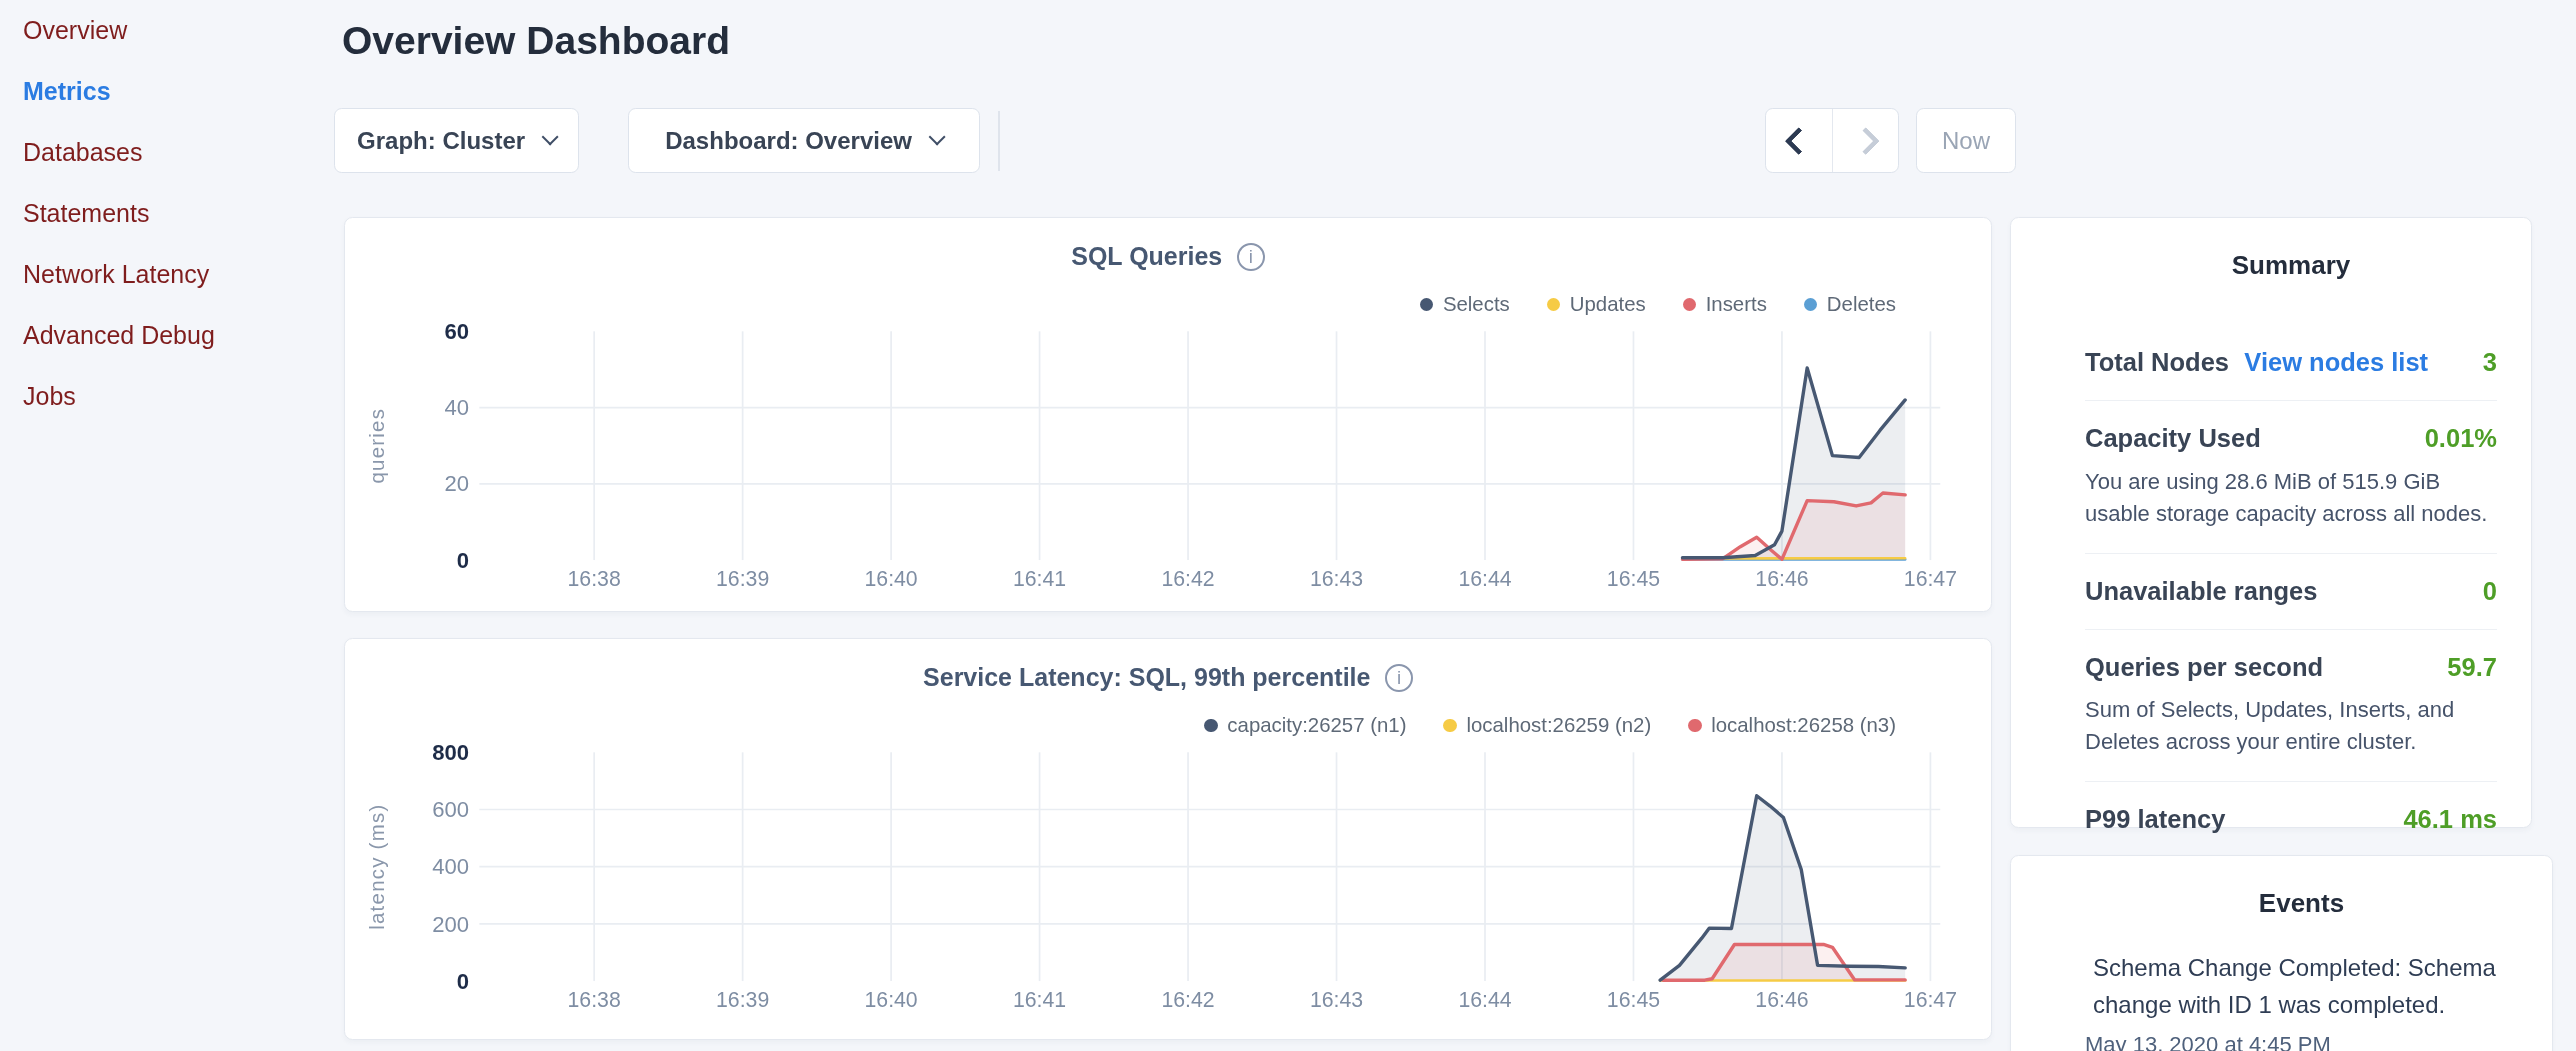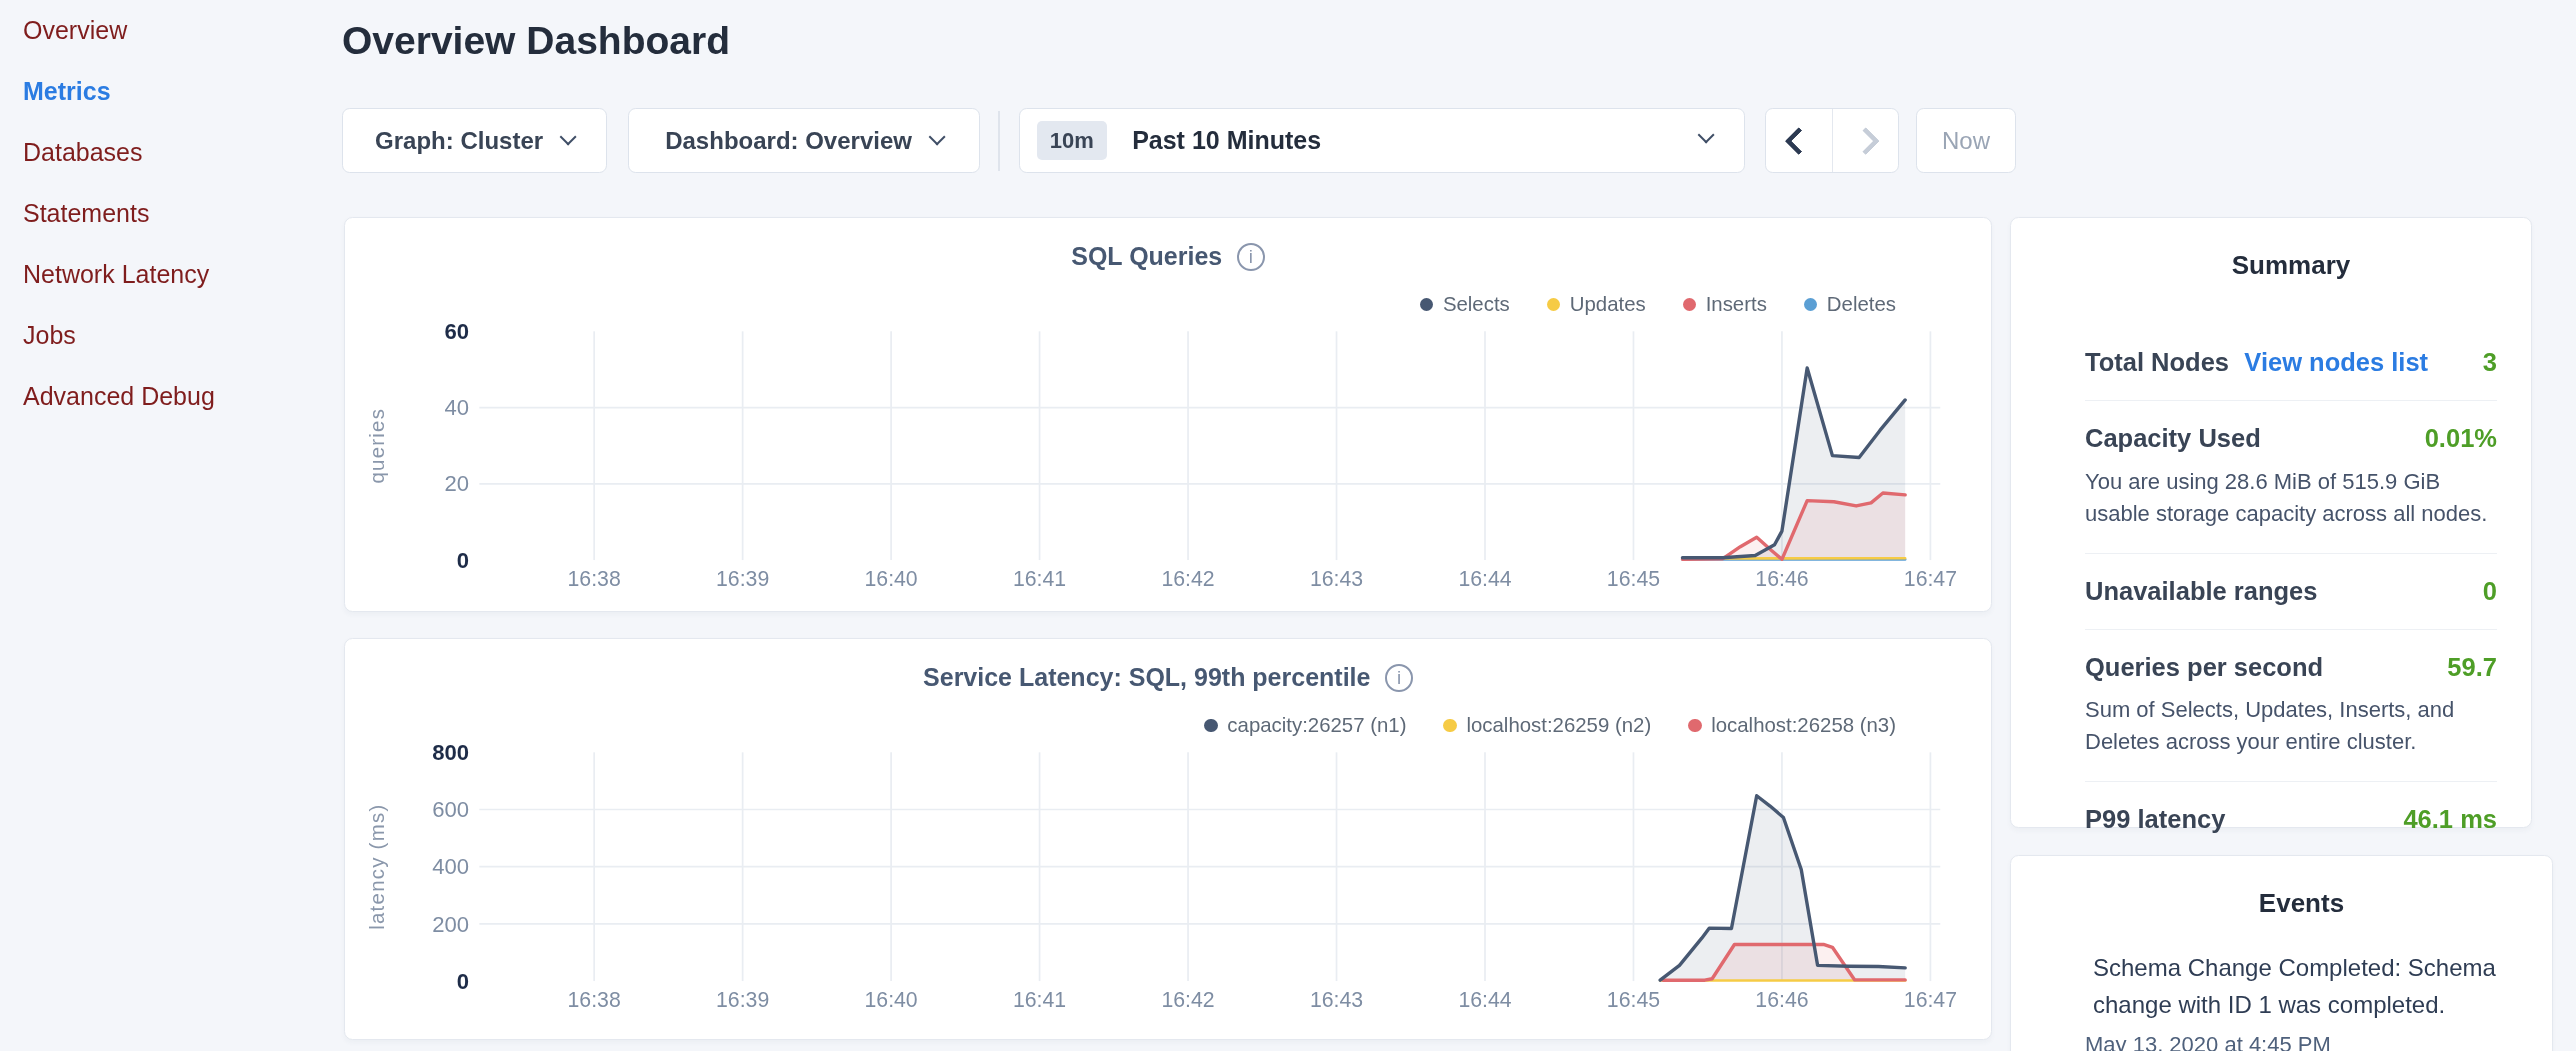--- a/index.html
+++ b/index.html
@@ -8,21 +8,21 @@
 
   
   .sidebar{position:absolute;left:0;top:0;width:342px;height:100%;}
   .nav-item{display:flex;align-items:center;height:61px;padding-left:23px;font-size:25px;color:#7f1d1d;cursor:pointer;text-decoration:none;}
   .nav-item.active{color:#2b7ce2;font-weight:700;}
 
   
   .page-title{position:absolute;left:342px;top:18.7px;margin:0;font-size:39px;line-height:44px;font-weight:700;color:#242d3c;}
   .ctrl{background:#fff;border:1.7px solid #dde3ec;border-radius:7.7px;box-sizing:border-box;}
   .dropdown{position:absolute;top:108px;height:65px;display:flex;align-items:center;justify-content:center;gap:18.7px;font-size:24px;font-weight:700;color:#394455;cursor:pointer;}
-  #graph-dd{left:342px;width:265px;}
+  #graph-dd{left:334px;width:245px;}
   #dash-dd{left:628px;width:352px;}
   .chev-down{display:inline-block;width:10.2px;height:10.2px;border-right:2.6px solid #3f4e66;border-bottom:2.6px solid #3f4e66;transform:rotate(45deg);margin-top:-7.7px;}
   .vdivider{position:absolute;left:998px;top:111px;width:1.7px;height:60px;background:#dfe4ec;}
   .timepicker{position:absolute;left:1019px;top:108px;width:726px;height:65px;display:flex;align-items:center;padding-left:17px;cursor:pointer;}
   .time-badge{background:#e3e8f0;border-radius:5.1px;padding:6.8px 12.8px;font-size:22px;font-weight:700;color:#394455;margin-right:25.5px;}
   .time-label{font-size:25px;font-weight:700;color:#242d3c;}
   .timepicker .chev-down{position:absolute;right:32px;top:28px;}
   .pager{position:absolute;left:1765px;top:108px;width:134px;height:65px;display:flex;overflow:hidden;}
   .pager-btn{width:50%;border:none;background:none;display:flex;align-items:center;justify-content:center;cursor:pointer;padding:0;}
   .pager-btn + .pager-btn{border-left:1.7px solid #e4e8ef;}
@@ -66,40 +66,35 @@
 <body>
 
 <div id="app">
 
   <nav class="sidebar">
     <a class="nav-item">Overview</a>
     <a class="nav-item active">Metrics</a>
     <a class="nav-item">Databases</a>
     <a class="nav-item">Statements</a>
     <a class="nav-item">Network Latency</a>
+    <a class="nav-item">Advanced Debug</a>
     <a class="nav-item">Jobs</a>
-    <a class="nav-item">Advanced Debug</a>
   </nav>
 
   <h1 class="page-title">Overview Dashboard</h1>
 
   <button id="graph-dd" class="ctrl dropdown">
     <span>Graph: Cluster</span>
     <span class="chev-down"></span>
   </button>
   <button id="dash-dd" class="ctrl dropdown">
     <span>Dashboard: Overview</span>
     <span class="chev-down"></span>
   </button>
   <div class="vdivider"></div>
-  <div class="ctrl timepicker">
-    <span class="time-badge">10m</span>
-    <span class="time-label">Past 10 Minutes</span>
-    <span class="chev-down"></span>
-  </div>
   <div class="ctrl pager">
     <button class="pager-btn">
         <span class="chev-left"></span>
       </button>
     <button class="pager-btn" aria-disabled="true">
         <span class="chev-right"></span>
       </button>
   </div>
   <button class="ctrl now-btn" aria-disabled="true">Now</button>
 

